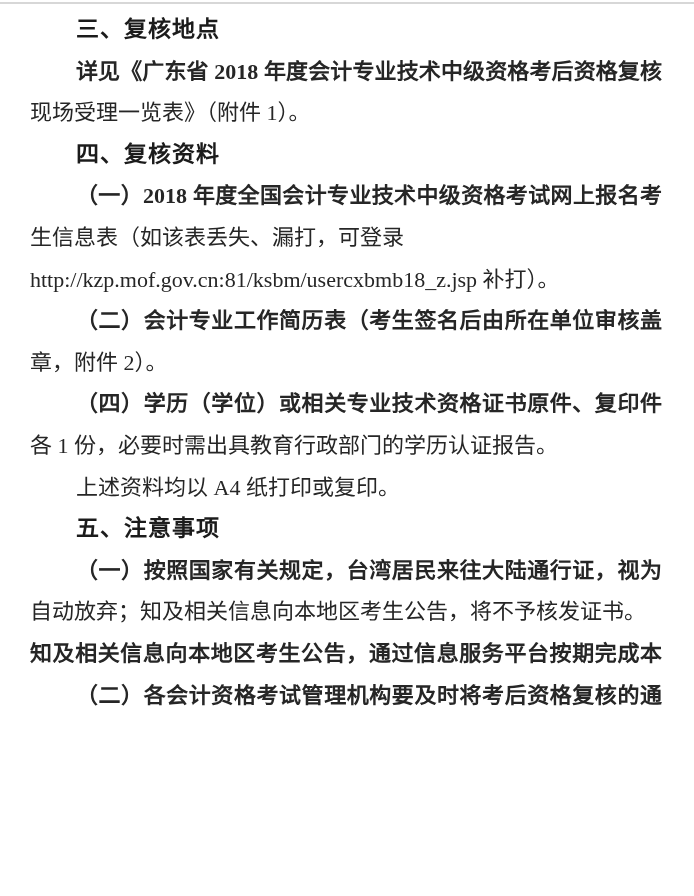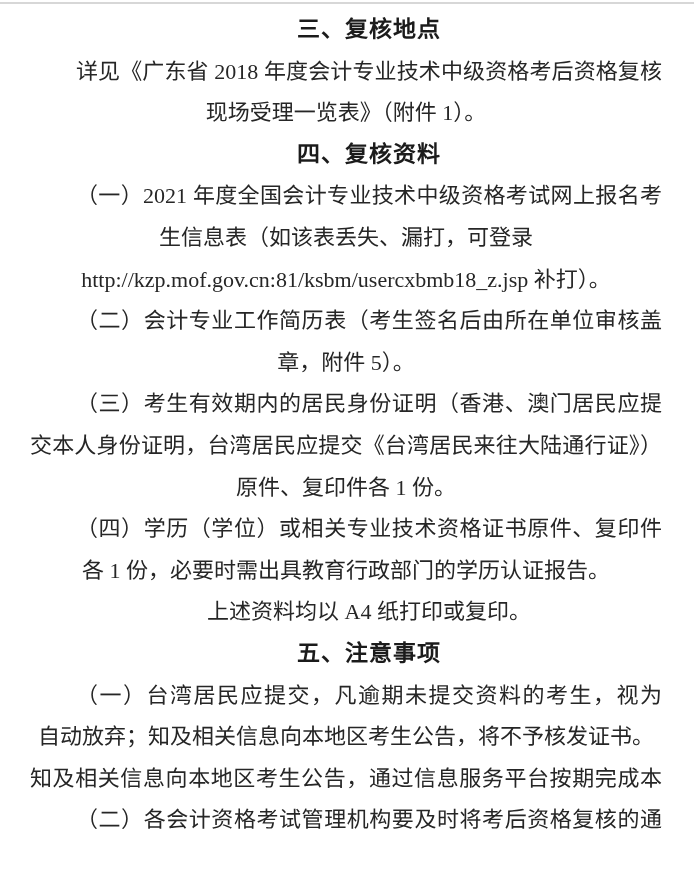--- a/index.html
+++ b/index.html
@@ -39,30 +39,30 @@
 
   .line {
     display: block;
     height: 41.6px;
     line-height: 41.6px;
     font-size: 22px;
     color: #262626;
     white-space: normal;
     overflow: hidden;
     font-family: "Liberation Serif", "DejaVu Serif", serif;
-    text-align: center;
   }
 
   
   .line.indent { padding-left: 46px; }
 
   
   .line.fill {
     text-align: justify;
     text-align-last: justify;
+    font-weight: bold;
   }
 
   .block.heading .line {
     font-family: "Liberation Sans", "DejaVu Sans", sans-serif;
     font-weight: bold;
     font-size: 23px;
     color: #1b1b1b;
     letter-spacing: 1px;
   }
 </style>
@@ -76,44 +76,39 @@
       <div class="line indent">三、复核地点</div>
     </div>
     <div class="block paragraph">
       <div class="line indent fill">详见《广东省 2018 年度会计专业技术中级资格考后资格复核</div>
       <div class="line">现场受理一览表》（附件 1）。</div>
     </div>
     <div class="block heading">
       <div class="line indent">四、复核资料</div>
     </div>
     <div class="block paragraph">
-      <div class="line indent fill">（一）2021 年度全国会计专业技术中级资格考试网上报名考</div>
+      <div class="line indent fill">（一）2018 年度全国会计专业技术中级资格考试网上报名考</div>
       <div class="line">生信息表（如该表丢失、漏打，可登录</div>
       <div class="line">http://kzp.mof.gov.cn:81/ksbm/usercxbmb18_z.jsp 补打）。</div>
     </div>
     <div class="block paragraph">
       <div class="line indent fill">（二）会计专业工作简历表（考生签名后由所在单位审核盖</div>
-      <div class="line">章，附件 5）。</div>
-    </div>
-    <div class="block paragraph">
-      <div class="line indent fill">（三）考生有效期内的居民身份证明（香港、澳门居民应提</div>
-      <div class="line fill">交本人身份证明，台湾居民应提交《台湾居民来往大陆通行证》）</div>
-      <div class="line">原件、复印件各 1 份。</div>
+      <div class="line">章，附件 2）。</div>
     </div>
     <div class="block paragraph">
       <div class="line indent fill">（四）学历（学位）或相关专业技术资格证书原件、复印件</div>
       <div class="line">各 1 份，必要时需出具教育行政部门的学历认证报告。</div>
     </div>
     <div class="block paragraph">
       <div class="line indent">上述资料均以 A4 纸打印或复印。</div>
     </div>
     <div class="block heading">
       <div class="line indent">五、注意事项</div>
     </div>
     <div class="block paragraph">
-      <div class="line indent fill">（一）台湾居民应提交，凡逾期未提交资料的考生，视为</div>
+      <div class="line indent fill">（一）按照国家有关规定，台湾居民来往大陆通行证，视为</div>
       <div class="line">自动放弃；知及相关信息向本地区考生公告，将不予核发证书。</div>
     </div>
     <div class="block paragraph">
       <div class="line fill">知及相关信息向本地区考生公告，通过信息服务平台按期完成本</div>
       <div class="line indent fill">（二）各会计资格考试管理机构要及时将考后资格复核的通</div>
     </div>
   </div>
 
 </body></html>

